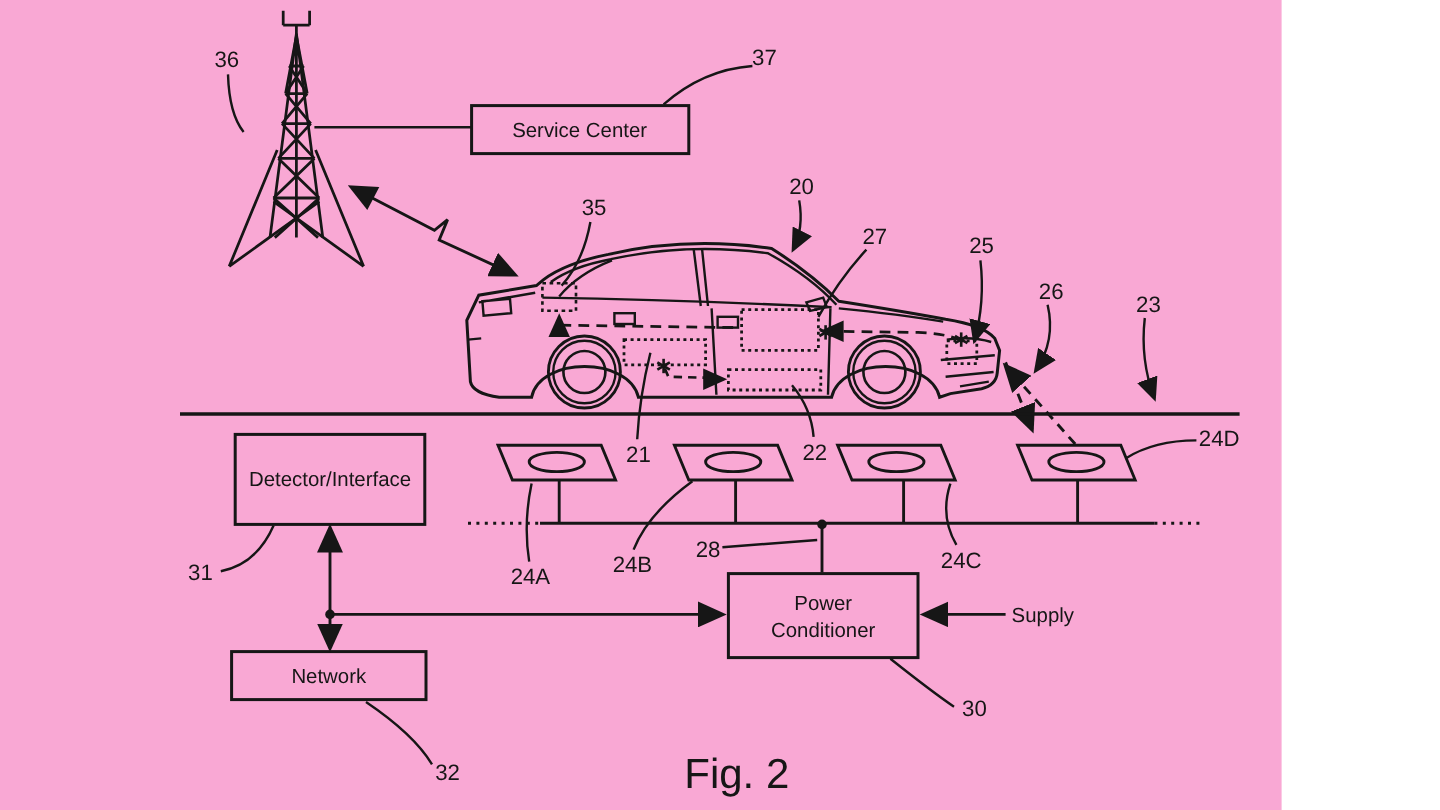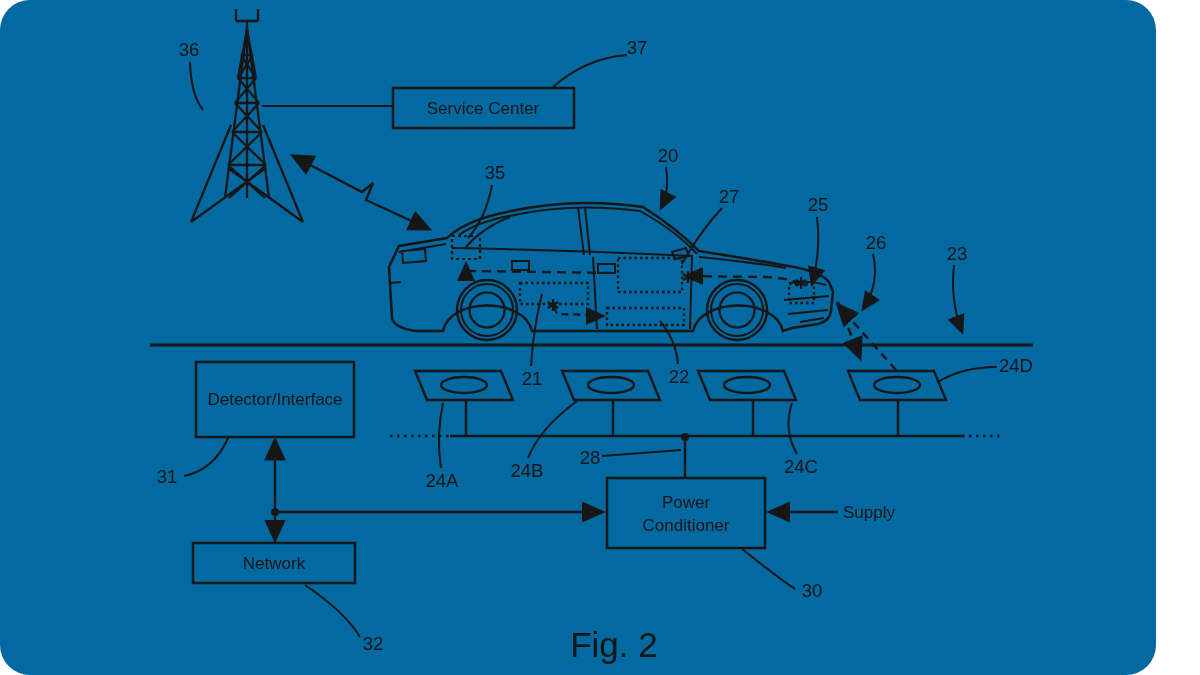--- a/index.html
+++ b/index.html
@@ -1,17 +1,17 @@
 <!DOCTYPE html>
 <html><head>
 <meta charset="utf-8">
 <style>
   html,body{margin:0;padding:0;background:#ffffff;}
-  .stage{position:relative;width:1156px;height:675px;background:#0369a1;overflow:hidden;
-         font-family:"Liberation Sans", sans-serif;border-radius:30px;}
+  .stage{position:relative;width:1068px;height:675px;background:#f9a8d4;overflow:hidden;
+         font-family:"Liberation Sans", sans-serif;}
   svg{position:absolute;left:0;top:0;}
   .ink{stroke:#161616;fill:none;}
   text{fill:#161616;font-family:"Liberation Sans", sans-serif;}
   .ref{font-size:18.5px;}
   .boxlab{font-size:17px;}
   .caption{font-size:35px;}
 </style>
 </head>
 <body>
 

